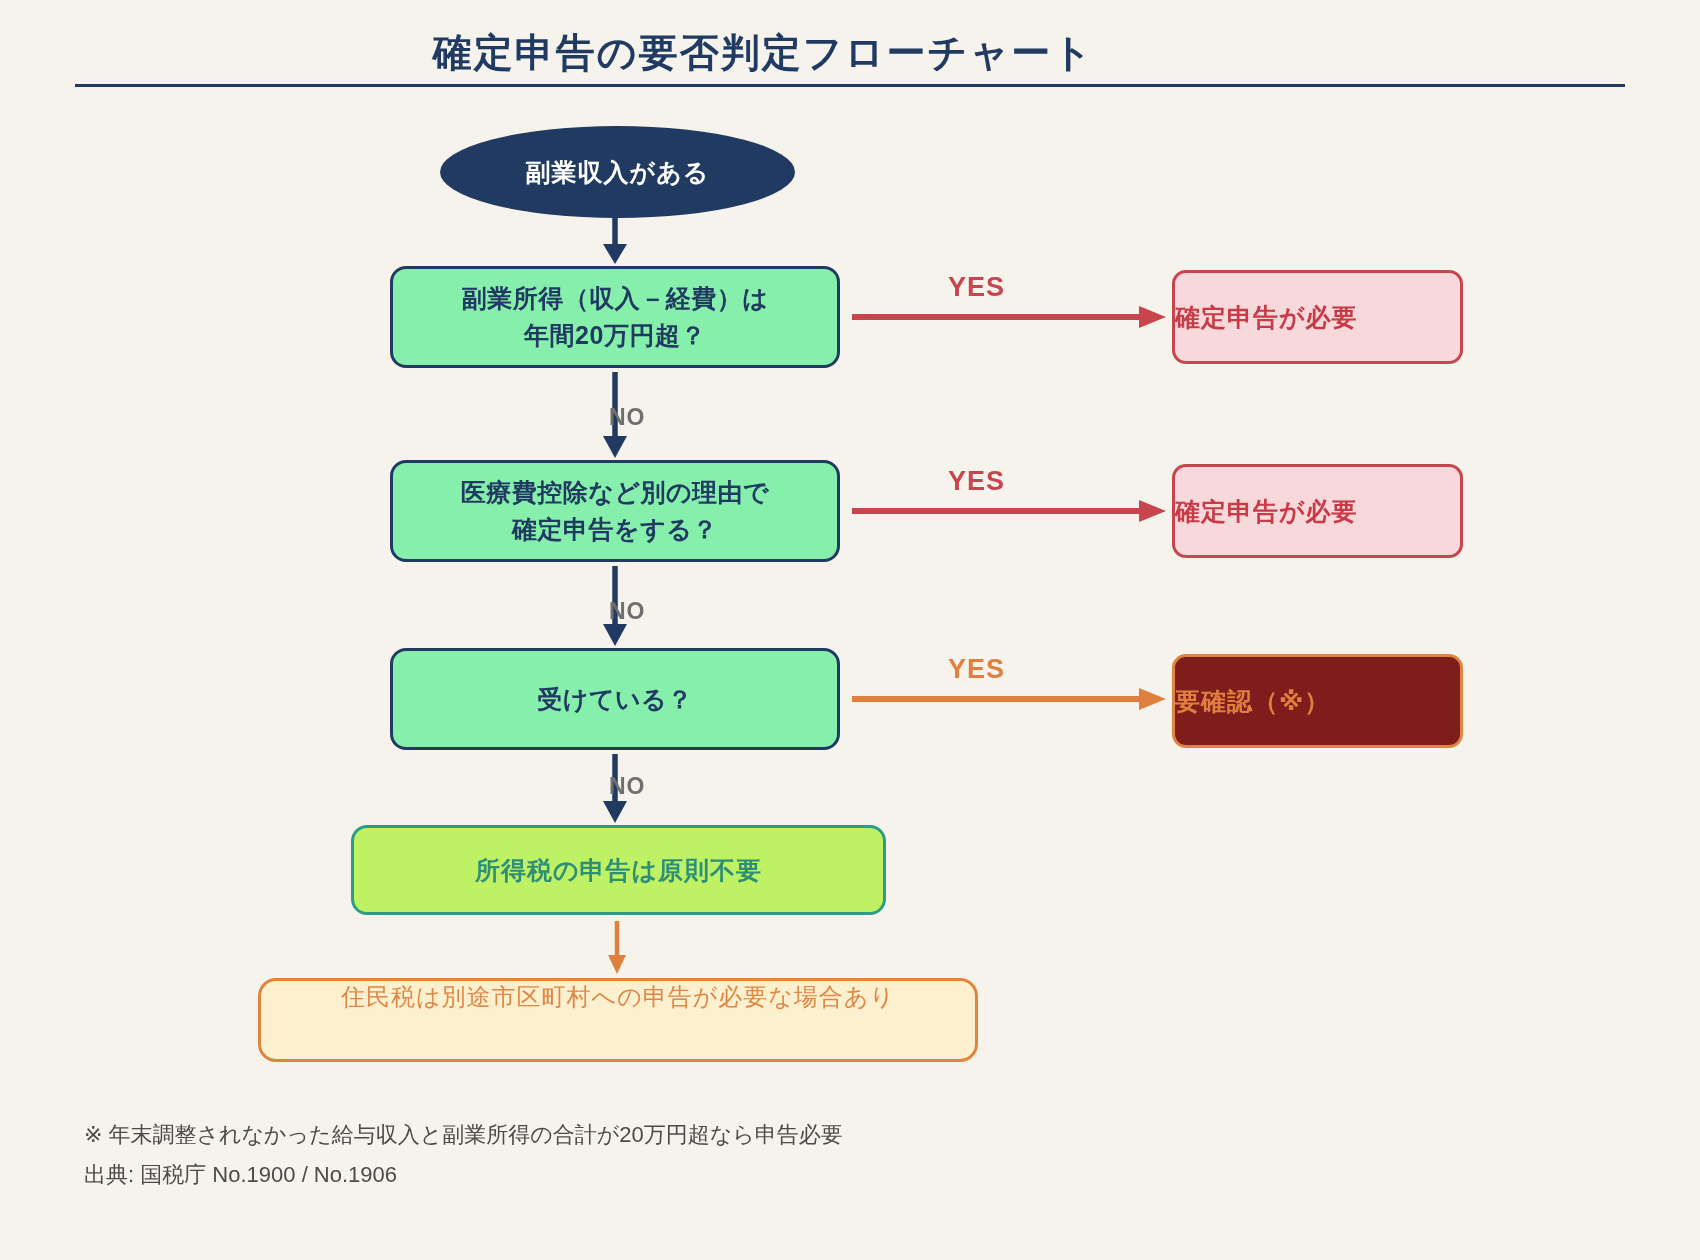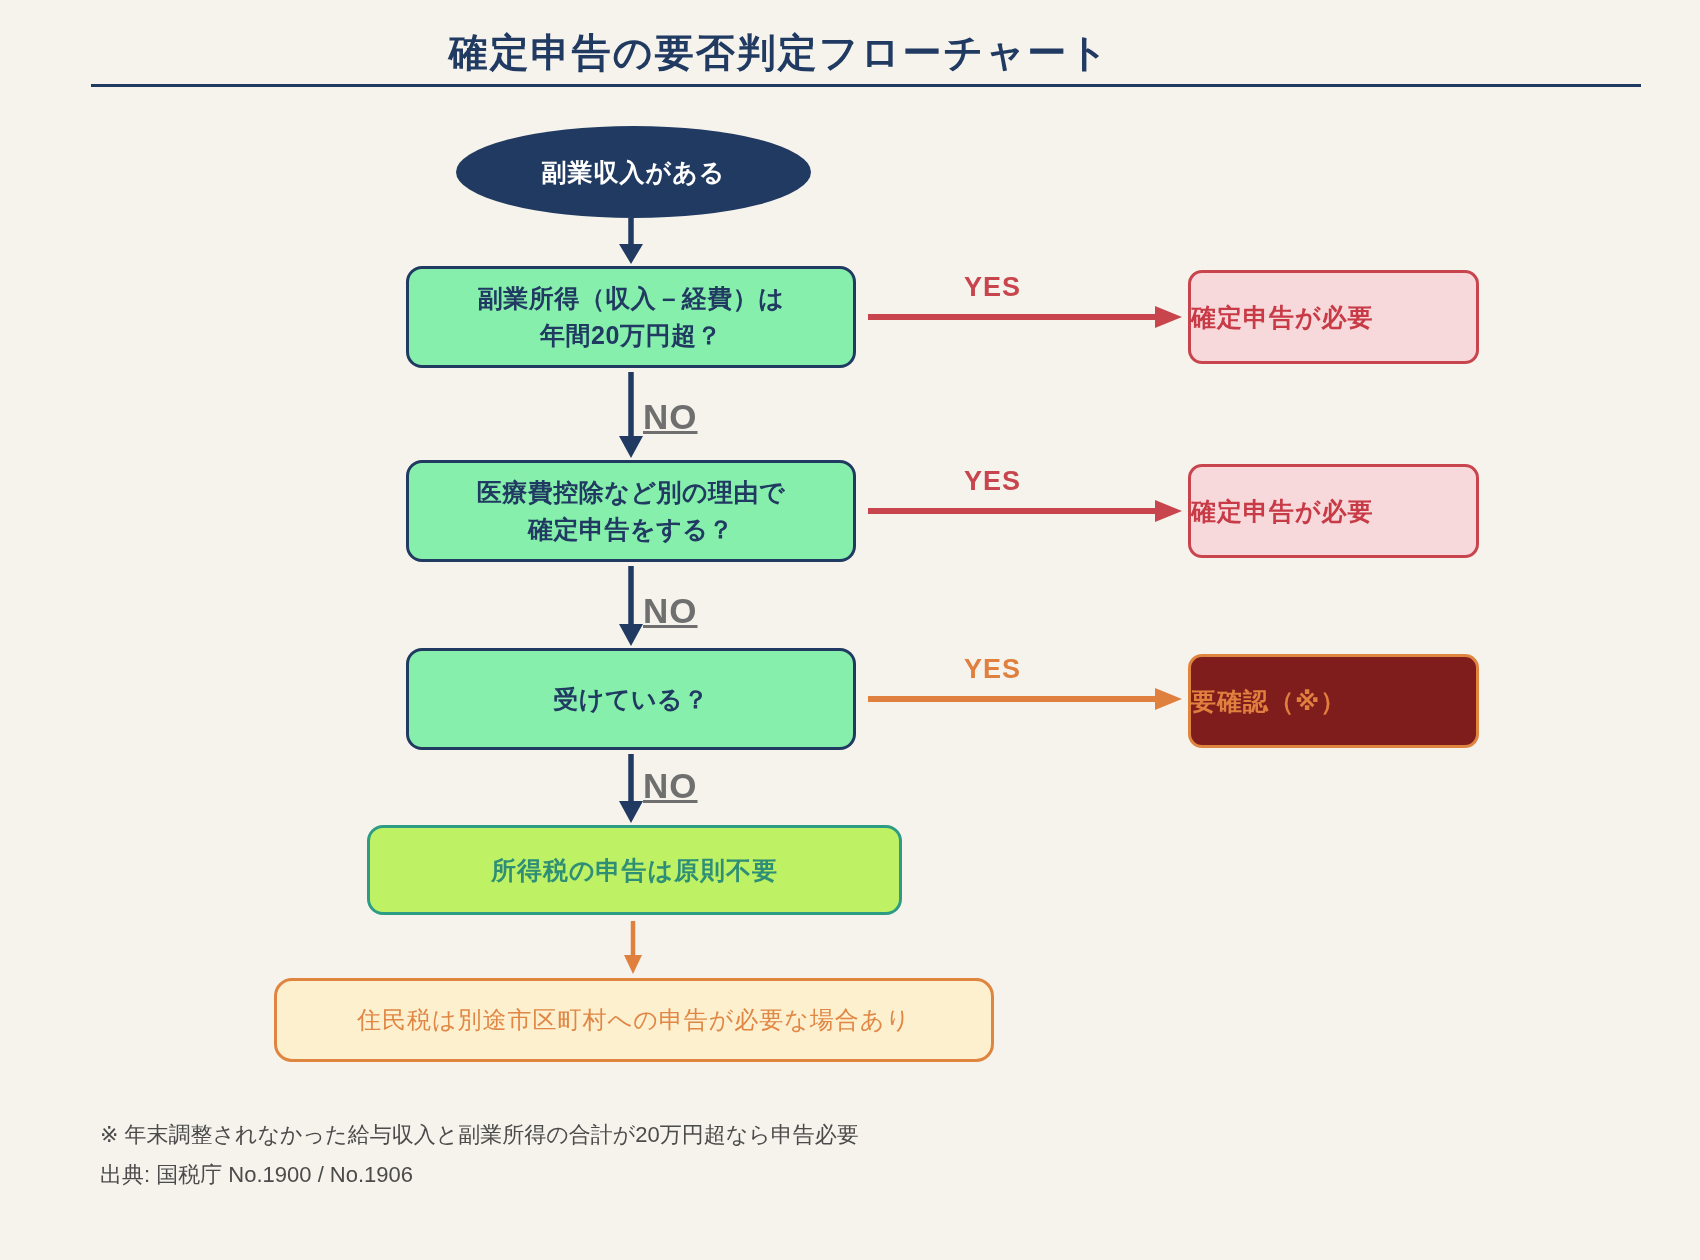--- a/index.html
+++ b/index.html
@@ -5,21 +5,20 @@
   html,body { margin:0; padding:0; }
   body {
     font-family: "Liberation Sans", "DejaVu Sans", sans-serif;
     background:#f5f3ec;
   }
   #canvas {
     position:relative;
     width:1657px; height:1260px;
     background:#f5f3ec;
     overflow:hidden;
-    margin-left:16px;
   }
   .abs { position:absolute; }
   .title {
     position:absolute; top:26px; left:0; right:130px;
     margin:0; text-align:center;
     font-size:39px; font-weight:bold; letter-spacing:2px;
     color:#203a61;
   }
   .divider {
     position:absolute; top:84px; left:75px; width:1550px; height:3px;
@@ -50,36 +49,35 @@
   .result.orange {
     background:#7f1d1d; border:3px solid #e0853f; color:#e07f3e;
   }
   .yes-label {
     position:absolute; left:948px; width:120px; text-align:left;
     font-size:27px; font-weight:bold; line-height:30px; letter-spacing:1px;
   }
   .yes-label.red { color:#c9454e; }
   .yes-label.orange { color:#e07f3e; }
   .no-label {
-    position:absolute; left:627px;
-    font-size:35px; font-weight:bold; line-height:30px; color:#6f6f6f;
+    position:absolute; left:609px;
+    font-size:23px; font-weight:bold; line-height:30px; color:#6f6f6f;
     letter-spacing:1px;
-    text-decoration:underline;
   }
   .endbox {
     position:absolute; left:351px; top:825px; width:535px; height:90px;
     background:#bef264; border:3.5px solid #2e9c84; border-radius:16px;
     display:flex; align-items:center; justify-content:center;
     color:#2e8f76; font-size:25px; font-weight:bold; letter-spacing:1px;
     box-sizing:border-box;
   }
   .notebox {
     position:absolute; left:258px; top:978px; width:720px; height:84px;
     background:#fdf0cf; border:3.5px solid #e0853f; border-radius:18px;
-    display:flex; align-items:center; justify-content:center;
+    display:flex; align-items:flex-start; justify-content:center;
     color:#e08745; font-size:24px; font-weight:normal; letter-spacing:1px;
     box-sizing:border-box;
   }
   .footnote {
     position:absolute; left:84px;
     font-size:22px; color:#4b4b4b; line-height:30px;
   }
 </style>
 </head>
 <body>

